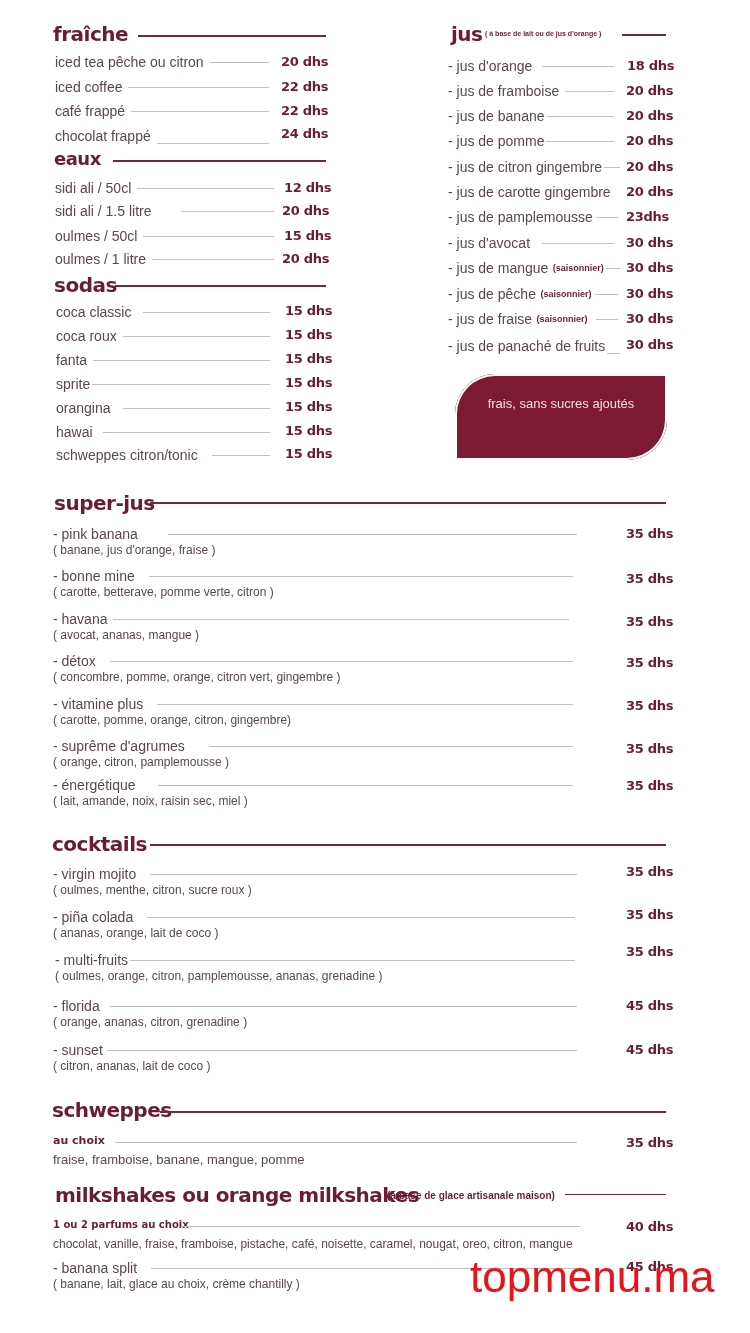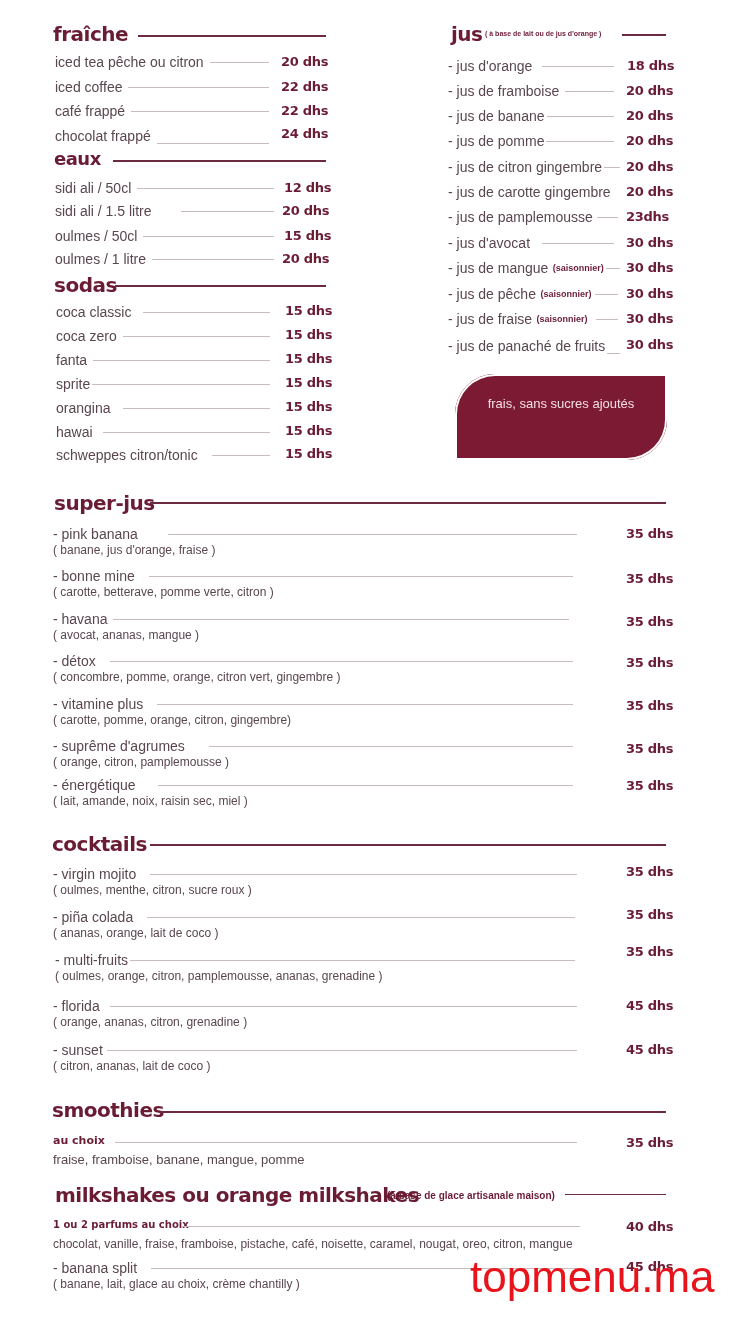--- a/index.html
+++ b/index.html
@@ -78,21 +78,21 @@
 
 <div class="sec-title" style="left:54px;top:273px;">sodas</div>
 <div class="sec-line" style="left:115px;top:285px;width:211px;"></div>
 
 <div class="row" style="left:56px;top:303px;width:220px;">
     <span class="name">coca classic</span>
     <span class="dots" style="margin-left:12px"></span>
   </div>
 <div class="price" style="left:285px;top:303px;">15 dhs</div>
 <div class="row" style="left:56px;top:327px;width:220px;">
-    <span class="name">coca zero</span>
+    <span class="name">coca roux</span>
     <span class="dots"></span>
   </div>
 <div class="price" style="left:285px;top:327px;">15 dhs</div>
 <div class="row" style="left:56px;top:351px;width:220px;">
     <span class="name">fanta</span>
     <span class="dots"></span>
   </div>
 <div class="price" style="left:285px;top:351px;">15 dhs</div>
 <div class="row" style="left:56px;top:375px;width:220px;">
     <span class="name">sprite</span>
@@ -281,21 +281,21 @@
 
 <div class="abs" style="left:53px;top:1041px;width:530px;">
   <div class="row" style="left:0;top:0;width:530px;">
       <span class="name">- sunset</span>
       <span class="dots" style="margin-left:4px"></span>
     </div>
   <div class="sub" style="left:0;top:18px;">( citron, ananas, lait de coco )</div>
 </div>
 <div class="price" style="left:626px;top:1042px;">45 dhs</div>
 
-<div class="sec-title" style="left:52px;top:1098px;">smoothies</div>
+<div class="sec-title" style="left:52px;top:1098px;">schweppes</div>
 <div class="sec-line" style="left:160px;top:1111px;width:506px;"></div>
 
 <div class="sub-title" style="left:53px;top:1134px;">au choix</div>
 <div class="hline" style="left:115px;top:1142px;width:462px;"></div>
 <div class="sub" style="left:53px;top:1152px;font-size:13px;">fraise, framboise, banane, mangue, pomme</div>
 <div class="price" style="left:626px;top:1135px;">35 dhs</div>
 
 <div class="sec-title" style="left:55px;top:1183px;">milkshakes ou orange milkshakes</div>
 <div class="abs small" style="left:387px;top:1190px;font-size:10px;">(à base de glace artisanale maison)</div>
 <div class="sec-line" style="left:565px;top:1194px;width:101px;height:1px;"></div>

